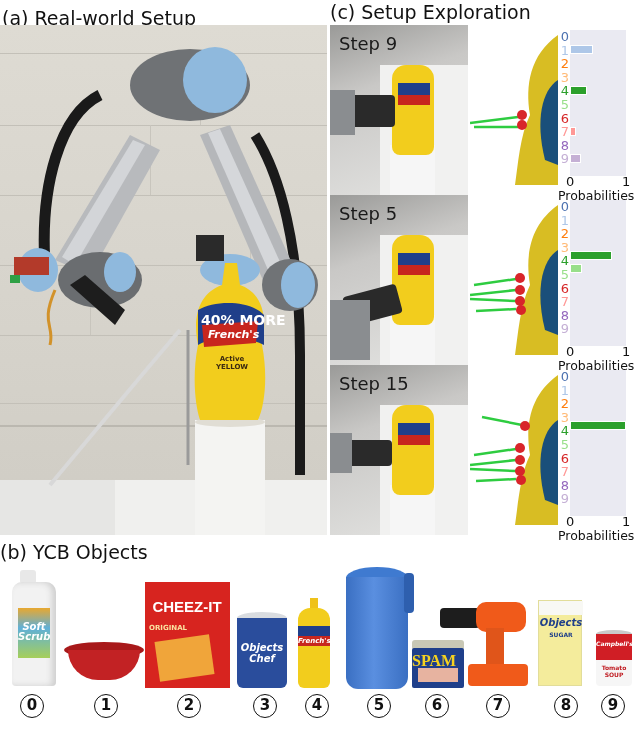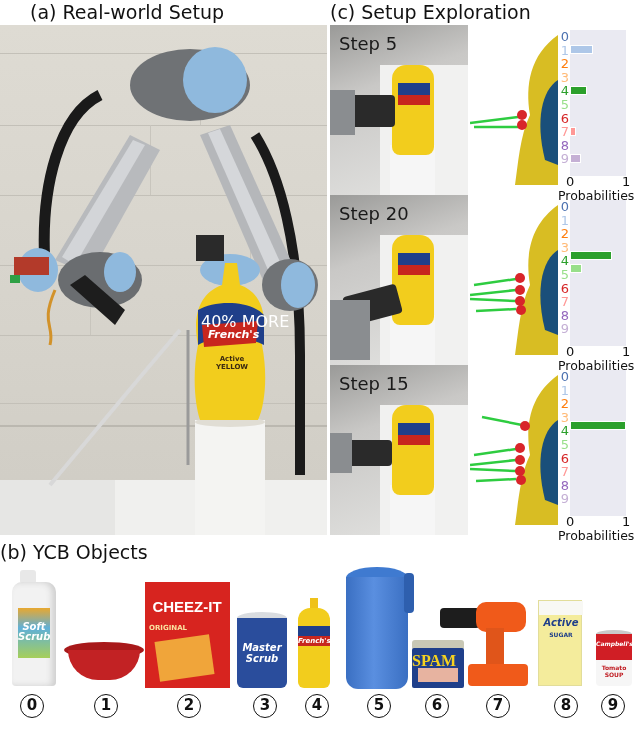--- a/index.html
+++ b/index.html
@@ -23,21 +23,21 @@
   .bar { position: absolute; left: 14px; height: 9px; border: 1px solid #fff; }
   .xtick { position: absolute; top: 149px; font-size: 13px; }
   .xlabel { position: absolute; left: 2px; top: 163px; font-size: 12.5px; white-space: nowrap; }
 
   
   .obj-label { position: absolute; top: 694px; width: 24px; height: 24px; border: 1.5px solid #111; border-radius: 50%; font-size: 15px; line-height: 21px; text-align: center; font-weight: bold; }
 </style>
 </head>
 <body>
 
-<div class="panel-title" style="left:2px;top:1px;margin-left:28px;">(a) Real-world Setup</div>
+<div class="panel-title" style="left:2px;top:7px;">(a) Real-world Setup</div>
 <div class="panel-title" style="left:330px;top:1px;">(c) Setup Exploration</div>
 <div class="panel-title" style="left:0px;top:541px;">(b) YCB Objects</div>
 
 <div id="setup" class="photo">
 
   <div class="brick" style="top:28px"></div>
   <div class="brick" style="top:100px"></div>
   <div class="brick" style="top:170px"></div>
   <div class="brick" style="top:240px"></div>
   <div class="brick" style="top:310px"></div>
@@ -80,35 +80,35 @@
     <rect x="10" y="250" width="10" height="8" fill="#2ea045"></rect>
     <path d="M55 265 C 40 300, 55 300, 50 320" stroke="#d2922a" stroke-width="3" fill="none"></path>
 
     <rect x="195" y="395" width="70" height="115" fill="#f4f4f2"></rect>
     <ellipse cx="230" cy="397" rx="35" ry="5" fill="#e0ddd4"></ellipse>
 
     <path d="M225 238 L 237 238 L 240 260 C 262 268, 268 290, 262 320 C 268 350, 265 380, 258 395 L 200 395 C 195 380, 192 350, 198 320 C 192 290, 200 268, 222 260 Z" fill="#f2cd1d"></path>
     <path d="M198 285 C 215 275, 250 275, 264 290 L 264 320 C 245 310, 215 310, 198 320 Z" fill="#1f3f8a"></path>
     <path d="M202 300 L 258 296 L 256 318 L 204 322 Z" fill="#c7261e"></path>
   </svg>
-  <div class="abs" style="left:201px;top:287px;font-size:16px;font-weight:normal;color:#fff;">40% MORE</div>
+  <div class="abs" style="left:201px;top:287px;font-size:14px;font-weight:bold;color:#fff;">40% MORE</div>
   <div class="abs" style="left:208px;top:303px;font-size:11px;font-style:italic;font-weight:bold;color:#fff;">French's</div>
   <div class="abs" style="left:212px;top:330px;font-size:7px;font-weight:bold;color:#3b2a10;width:40px;text-align:center;">Active YELLOW</div>
 </div>
 
 <div id="row0">
   <div class="step-photo" style="top:25px">
     <div class="abs" style="left:50px;top:40px;width:88px;height:130px;background:#f1f1f0;"></div>
     <div class="abs" style="left:60px;top:120px;width:45px;height:50px;background:#f6f6f6;"></div>
     <div class="abs" style="left:62px;top:40px;width:42px;height:90px;background:#f2cd1d;border-radius:14px 14px 8px 8px;"></div>
     <div class="abs" style="left:68px;top:58px;width:32px;height:12px;background:#1f3f8a;"></div>
     <div class="abs" style="left:68px;top:70px;width:32px;height:10px;background:#c7261e;"></div>
     <div class="abs" style="left:0;top:70px;width:65px;height:32px;background:#2a2a2a;border-radius:4px;"></div>
     <div class="abs" style="left:0;top:65px;width:25px;height:45px;background:#8a8d90;"></div>
-    <div class="step-label">Step 5</div>
+    <div class="step-label">Step 9</div>
   </div>
   <div class="render" style="top:25px">
     <svg width="88" height="170" viewBox="0 0 88 170">
       <path d="M88 10 C 60 30, 55 60, 60 90 C 50 110, 48 140, 45 160 L 88 160 Z" fill="#d8bd23"></path>
       <path d="M88 55 C 72 65, 65 95, 75 135 L 88 140 Z" fill="#1a4f7a"></path>
       <line x1="0" y1="98" x2="48" y2="92" stroke="#2ecc40" stroke-width="2.5"></line>
       <line x1="4" y1="102" x2="48" y2="102" stroke="#2ecc40" stroke-width="2.5"></line>
       <circle cx="52" cy="90" r="5" fill="#d8252a"></circle>
       <circle cx="52" cy="100" r="5" fill="#d8252a"></circle>
     </svg>
@@ -137,21 +137,21 @@
 
 <div id="row1">
   <div class="step-photo" style="top:195px">
     <div class="abs" style="left:50px;top:40px;width:88px;height:130px;background:#f1f1f0;"></div>
     <div class="abs" style="left:60px;top:120px;width:45px;height:50px;background:#f6f6f6;"></div>
     <div class="abs" style="left:62px;top:40px;width:42px;height:90px;background:#f2cd1d;border-radius:14px 14px 8px 8px;"></div>
     <div class="abs" style="left:68px;top:58px;width:32px;height:12px;background:#1f3f8a;"></div>
     <div class="abs" style="left:68px;top:70px;width:32px;height:10px;background:#c7261e;"></div>
     <div class="abs" style="left:15px;top:95px;width:55px;height:30px;background:#2a2a2a;border-radius:4px;transform:rotate(-15deg);"></div>
     <div class="abs" style="left:0;top:105px;width:40px;height:60px;background:#8a8d90;"></div>
-    <div class="step-label">Step 20</div>
+    <div class="step-label">Step 5</div>
   </div>
   <div class="render" style="top:195px">
     <svg width="88" height="170" viewBox="0 0 88 170">
       <path d="M88 10 C 60 30, 55 60, 60 90 C 50 110, 48 140, 45 160 L 88 160 Z" fill="#d8bd23"></path>
       <path d="M88 55 C 72 65, 65 95, 75 135 L 88 140 Z" fill="#1a4f7a"></path>
       <line x1="4" y1="90" x2="46" y2="84" stroke="#2ecc40" stroke-width="2.5"></line>
       <line x1="0" y1="100" x2="46" y2="95" stroke="#2ecc40" stroke-width="2.5"></line>
       <line x1="0" y1="104" x2="46" y2="106" stroke="#2ecc40" stroke-width="2.5"></line>
       <line x1="6" y1="116" x2="46" y2="114" stroke="#2ecc40" stroke-width="2.5"></line>
       <circle cx="50" cy="83" r="5" fill="#d8252a"></circle>
@@ -242,21 +242,21 @@
 
   <div class="abs" style="left:145px;top:582px;width:85px;height:106px;background:#d7241f;">
     <div class="abs" style="left:4px;top:16px;width:76px;font-size:15px;font-weight:bold;color:#fff;text-align:center;font-family:'Liberation Sans',sans-serif;">CHEEZ-IT</div>
     <div class="abs" style="left:4px;top:42px;width:76px;font-size:7px;font-weight:bold;color:#fbe3a0;text-align:left;">ORIGINAL</div>
     <div class="abs" style="left:12px;top:56px;width:55px;height:40px;background:#f0a53a;transform:rotate(-8deg);"></div>
   </div>
 
   <div class="abs" style="left:237px;top:612px;width:50px;height:76px;">
     <div class="abs" style="left:0;top:0;width:50px;height:12px;background:#d9dce0;border-radius:50%;"></div>
     <div class="abs" style="left:0;top:6px;width:50px;height:70px;background:#2a4d9c;border-radius:0 0 6px 6px;"></div>
-    <div class="abs" style="left:0;top:30px;width:50px;font-size:10px;font-style:italic;font-weight:bold;color:#fff;text-align:center;line-height:11px;">Master Scrub</div>
+    <div class="abs" style="left:0;top:30px;width:50px;font-size:10px;font-style:italic;font-weight:bold;color:#fff;text-align:center;line-height:11px;">Objects Chef</div>
   </div>
 
   <div class="abs" style="left:296px;top:598px;width:36px;height:90px;">
     <div class="abs" style="left:14px;top:0;width:8px;height:12px;background:#efc21a;"></div>
     <div class="abs" style="left:2px;top:10px;width:32px;height:80px;background:#f2cd1d;border-radius:12px 12px 6px 6px;"></div>
     <div class="abs" style="left:2px;top:28px;width:32px;height:10px;background:#1f3f8a;"></div>
     <div class="abs" style="left:2px;top:38px;width:32px;height:10px;background:#c7261e;font-size:7px;font-style:italic;font-weight:bold;color:#fff;text-align:center;line-height:10px;">French's</div>
   </div>
 
   <div class="abs" style="left:344px;top:567px;width:70px;height:122px;">
@@ -274,21 +274,21 @@
 
   <div class="abs" style="left:440px;top:598px;width:90px;height:90px;">
     <div class="abs" style="left:0;top:10px;width:40px;height:20px;background:#1d1d1d;border-radius:4px;"></div>
     <div class="abs" style="left:36px;top:4px;width:50px;height:30px;background:#f05a1a;border-radius:10px;"></div>
     <div class="abs" style="left:46px;top:30px;width:18px;height:40px;background:#e0551a;"></div>
     <div class="abs" style="left:28px;top:66px;width:60px;height:22px;background:#f05a1a;border-radius:4px;"></div>
   </div>
 
   <div class="abs" style="left:538px;top:600px;width:44px;height:86px;background:#f4ec9c;border:1px solid #e2dd9a;">
     <div class="abs" style="left:0;top:0;width:44px;height:14px;background:#f8f8f4;"></div>
-    <div class="abs" style="left:0;top:16px;width:44px;font-size:10px;font-style:italic;font-weight:bold;color:#1f3f8a;text-align:center;">Active</div>
+    <div class="abs" style="left:0;top:16px;width:44px;font-size:10px;font-style:italic;font-weight:bold;color:#1f3f8a;text-align:center;">Objects</div>
     <div class="abs" style="left:0;top:30px;width:44px;font-size:6px;font-weight:bold;color:#1f3f8a;text-align:center;">SUGAR</div>
   </div>
 
   <div class="abs" style="left:596px;top:630px;width:36px;height:56px;">
     <div class="abs" style="left:0;top:0;width:36px;height:8px;background:#c9c9c9;border-radius:50%;"></div>
     <div class="abs" style="left:0;top:4px;width:36px;height:26px;background:#d01e25;"></div>
     <div class="abs" style="left:0;top:30px;width:36px;height:26px;background:#f6f6f6;border-radius:0 0 4px 4px;"></div>
     <div class="abs" style="left:0;top:10px;width:36px;font-size:6px;font-style:italic;font-weight:bold;color:#fff;text-align:center;">Campbell's</div>
     <div class="abs" style="left:0;top:34px;width:36px;font-size:6px;font-weight:bold;color:#c01c22;text-align:center;">Tomato SOUP</div>
   </div>

